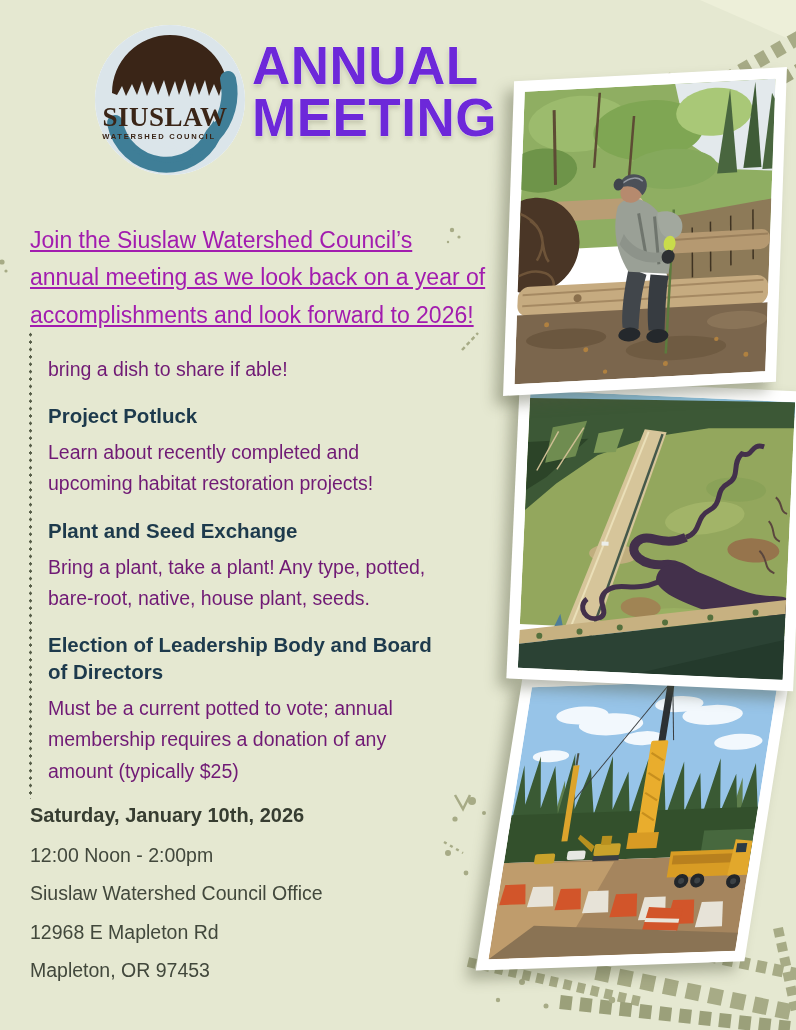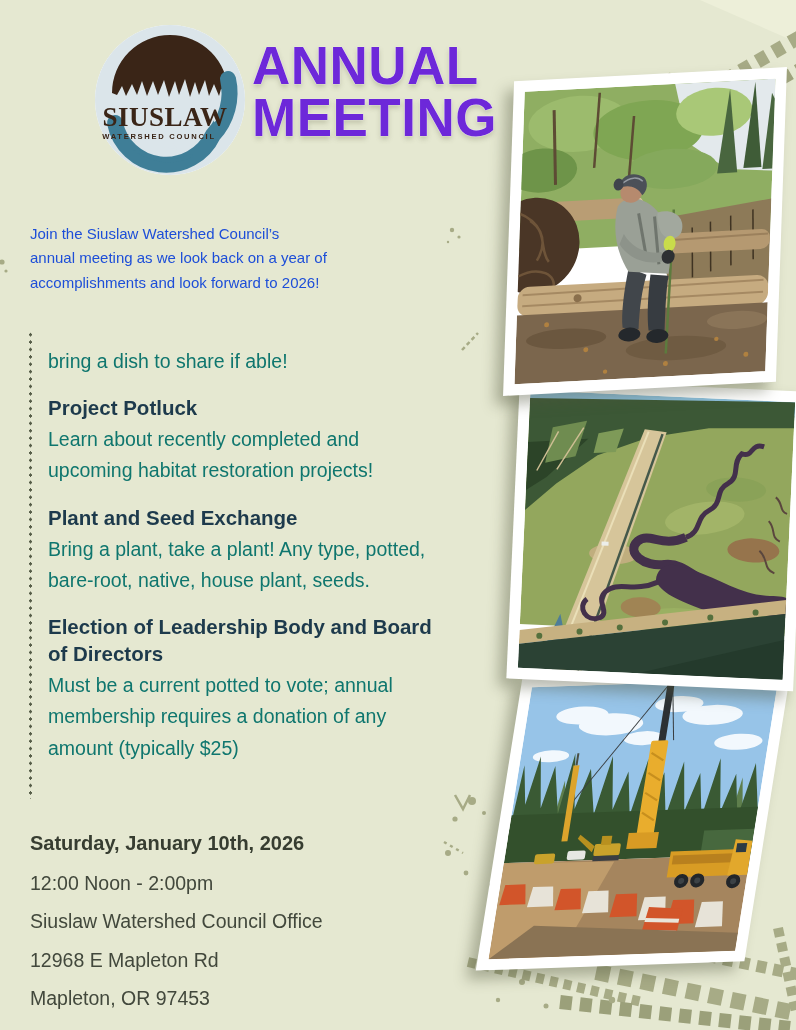--- a/index.html
+++ b/index.html
@@ -8,29 +8,29 @@
   
   .logo{position:absolute;left:95px;top:25px;width:150px;height:150px;border-radius:50%;
         background:#ffffff;z-index:6;}
   .logo svg{display:block;}
   
   .title{position:absolute;left:252px;top:40px;z-index:6;color:#6d28d9;
          font-weight:bold;font-size:53px;line-height:.99;letter-spacing:.5px;
          text-shadow:0 0 1px #fff,0 0 1px #fff,0 3px 5px rgba(105,108,80,.30);}
   
   .intro{position:absolute;left:30px;top:222px;width:470px;z-index:6;
-         font-size:15px;line-height:1.62;color:#1d4ed8;}
+         font-size:23px;line-height:1.62;color:#a21caf;text-decoration:underline;}
   .dotline{position:absolute;left:28px;top:331px;width:5px;height:468px;z-index:6;
          background-image:radial-gradient(circle 1.7px at 2.5px 3.7px,#565d48 97%,rgba(0,0,0,0) 100%);
          background-size:5px 7.4px;background-repeat:repeat-y;}
   .agenda{position:absolute;left:48px;top:346px;width:450px;z-index:6;}
   .sec{margin-bottom:17px;}
   .sec .h{font-weight:bold;font-size:20.5px;color:#1d3a4c;line-height:1.32;margin-bottom:3px;}
-  .sec .b{font-size:19.5px;color:#0f766e;line-height:1.6;}
-  .details{position:absolute;left:30px;top:832px;z-index:6;}
+  .sec .b{font-size:19.5px;color:#701a75;line-height:1.6;margin-top:8px;}
+  .details{position:absolute;left:30px;top:804px;z-index:6;}
   .details .line{font-size:19.5px;color:#42483c;margin-bottom:15px;line-height:1.2;}
   .details .date{font-weight:bold;font-size:20px;color:#373d31;margin-bottom:17px;}
   
   .polaroid{position:absolute;background:#ffffff;padding:11px;
             box-shadow:-8px 9px 14px rgba(80,85,60,.40);}
   .polaroid svg{display:block;}
   #photo1{left:509px;top:74px;transform:skewX(-5deg) rotate(-3deg);z-index:5;}
   #photo2{left:513px;top:385px;transform:rotate(2.6deg);z-index:4;}
   #photo3{left:500px;top:672px;transform:skewX(-11deg) rotate(-2deg);z-index:3;}
   

